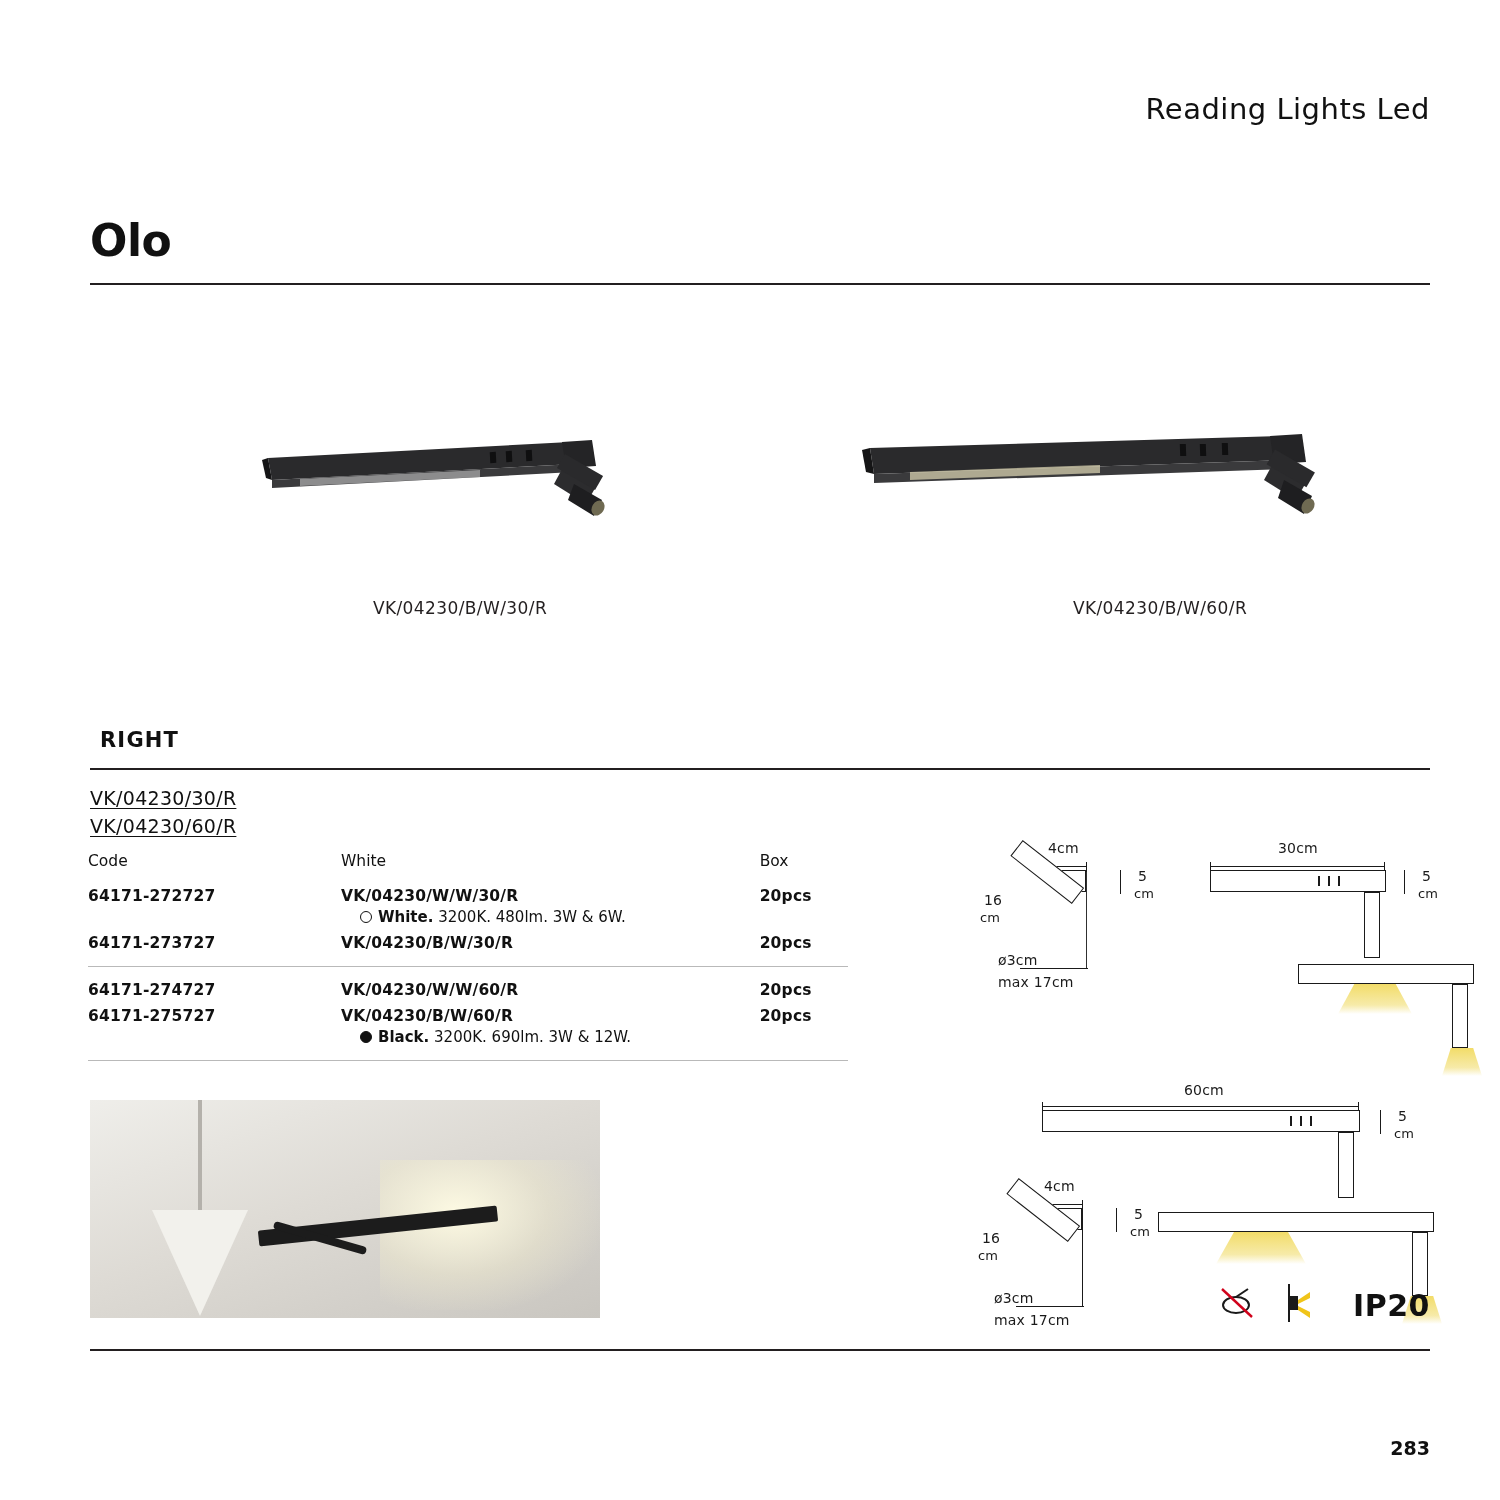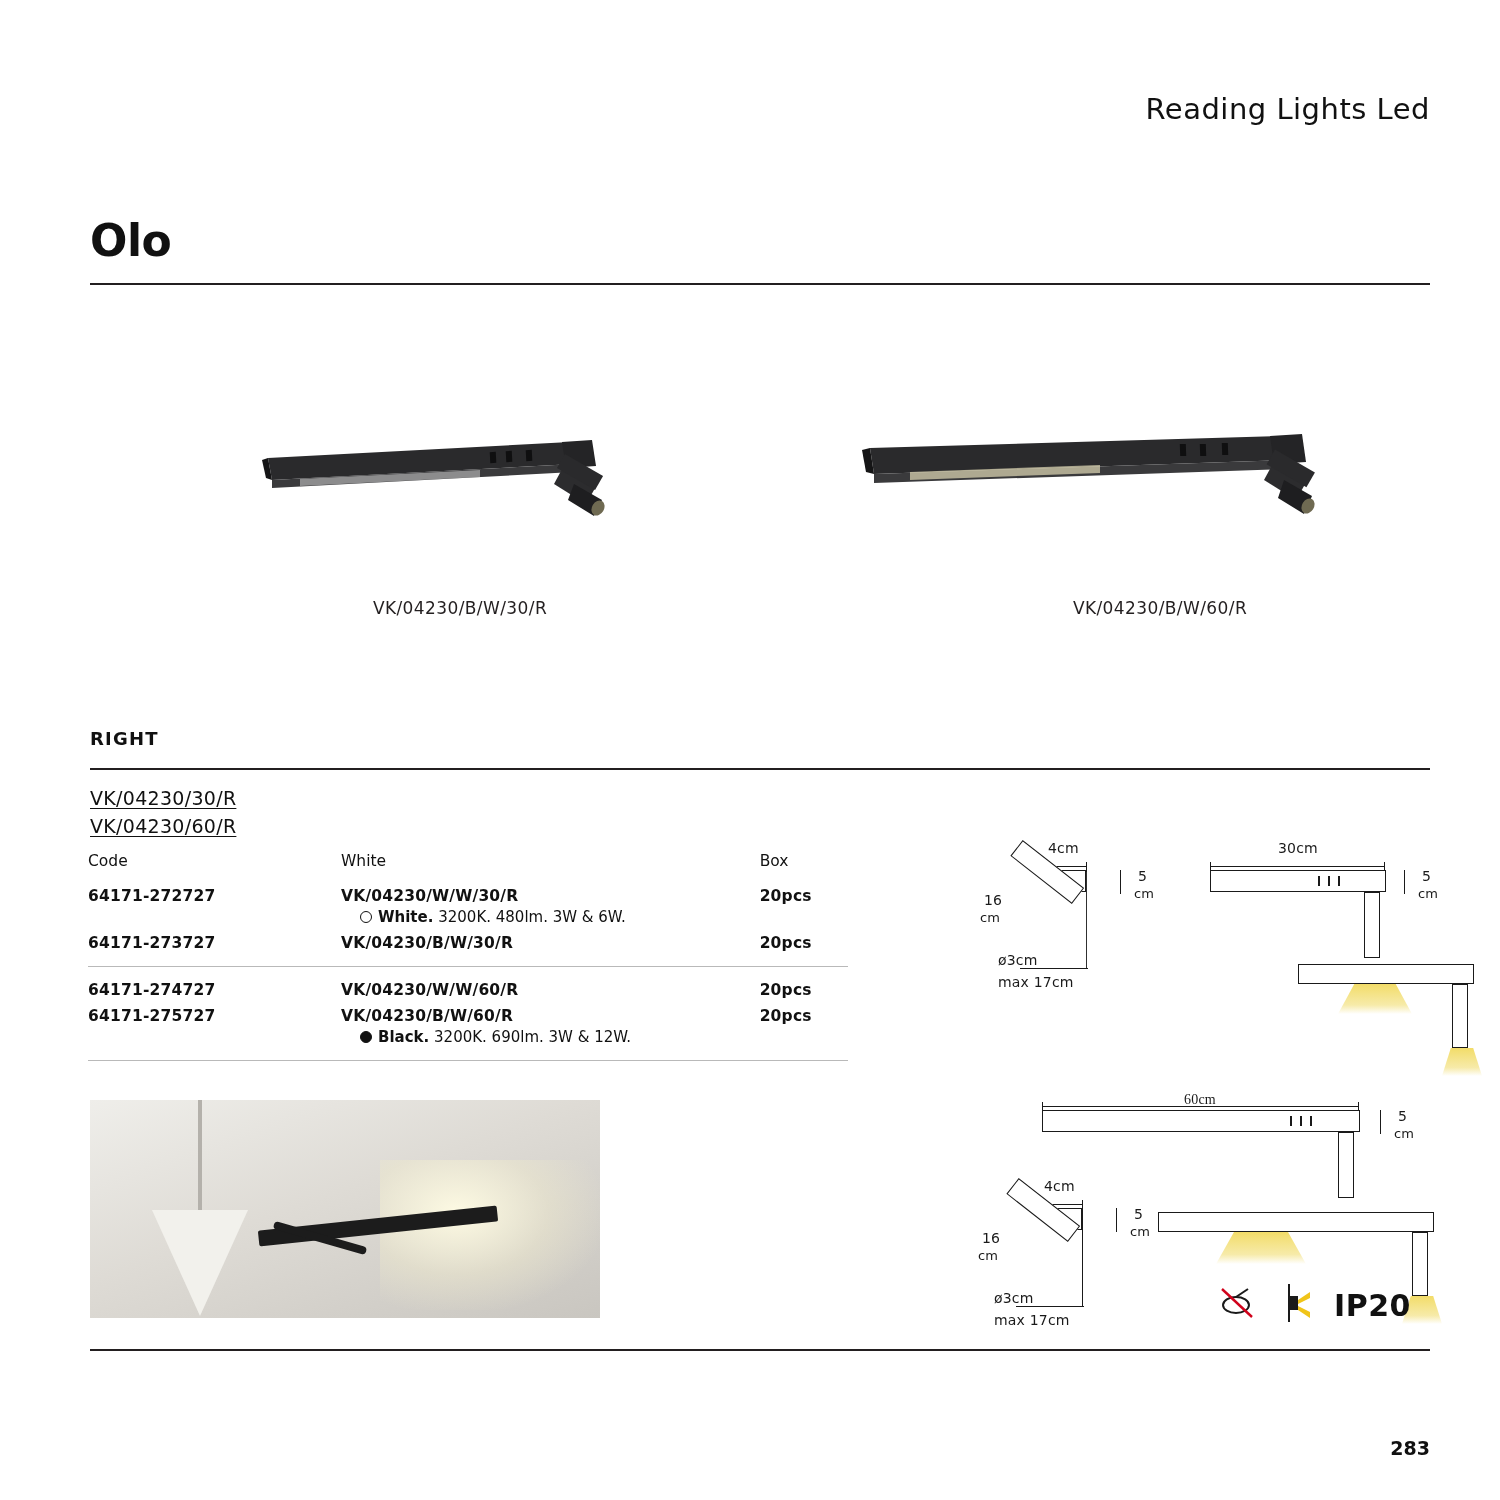--- a/index.html
+++ b/index.html
@@ -76,23 +76,23 @@
     width: 100%;
     text-align: center;
     font-size: 17px;
     letter-spacing: 0.4px;
     color: #231f20;
   }
 
   
   .section-label {
     position: absolute;
-    left: 90px;
+    left: 100px;
     top: 728px;
-    font-size: 18px;
+    font-size: 21px;
     font-weight: 700;
     letter-spacing: 1.2px;
     color: #111;
   }
   .section-rule {
     position: absolute;
     left: 90px;
     top: 768px;
     width: 1340px;
     height: 2px;
@@ -289,20 +289,21 @@
     top: 1282px;
     display: flex;
     align-items: center;
     gap: 22px;
   }
   .ip-text {
     font-size: 30px;
     font-weight: 700;
     letter-spacing: 0.5px;
     color: #111;
+    margin-left: 19px;
   }
 
   
   .footer-rule {
     position: absolute;
     left: 90px;
     top: 1349px;
     width: 1340px;
     height: 2px;
     background: #231f20;
@@ -479,21 +480,21 @@
   <div class="tick" style="left:444px; top:30px; width:1.4px; height:24px;"></div>
 
   <div class="bar" style="left:338px; top:124px; width:176px; height:20px;"></div>
   <div class="bar" style="left:492px; top:144px; width:16px; height:64px;"></div>
   <div class="beam" style="left:378px; top:144px; width:74px; height:30px; clip-path: polygon(22% 0, 78% 0, 100% 100%, 0 100%);"></div>
   <div class="beam" style="left:482px; top:208px; width:40px; height:28px; clip-path: polygon(22% 0, 78% 0, 100% 100%, 0 100%);"></div>
 </div>
 
 <div class="tech2">
 
-  <span class="tlabel" style="left:184px; top:12px;font-family:Liberation Serif, serif;">60cm</span>
+  <span class="tlabel" style="left:184px; top:2px;">60cm</span>
   <div class="tick" style="left:42px; top:22px; width:1.4px; height:10px;"></div>
   <div class="tick" style="left:358px; top:22px; width:1.4px; height:10px;"></div>
   <div class="tick" style="left:42px; top:26px; width:317px; height:1.4px;"></div>
 
   <div class="bar" style="left:42px; top:30px; width:318px; height:22px;"></div>
   <div class="bar" style="left:338px; top:52px; width:16px; height:66px;"></div>
   <div class="tick" style="left:290px; top:36px; width:2px; height:10px;"></div>
   <div class="tick" style="left:300px; top:36px; width:2px; height:10px;"></div>
   <div class="tick" style="left:310px; top:36px; width:2px; height:10px;"></div>
 

